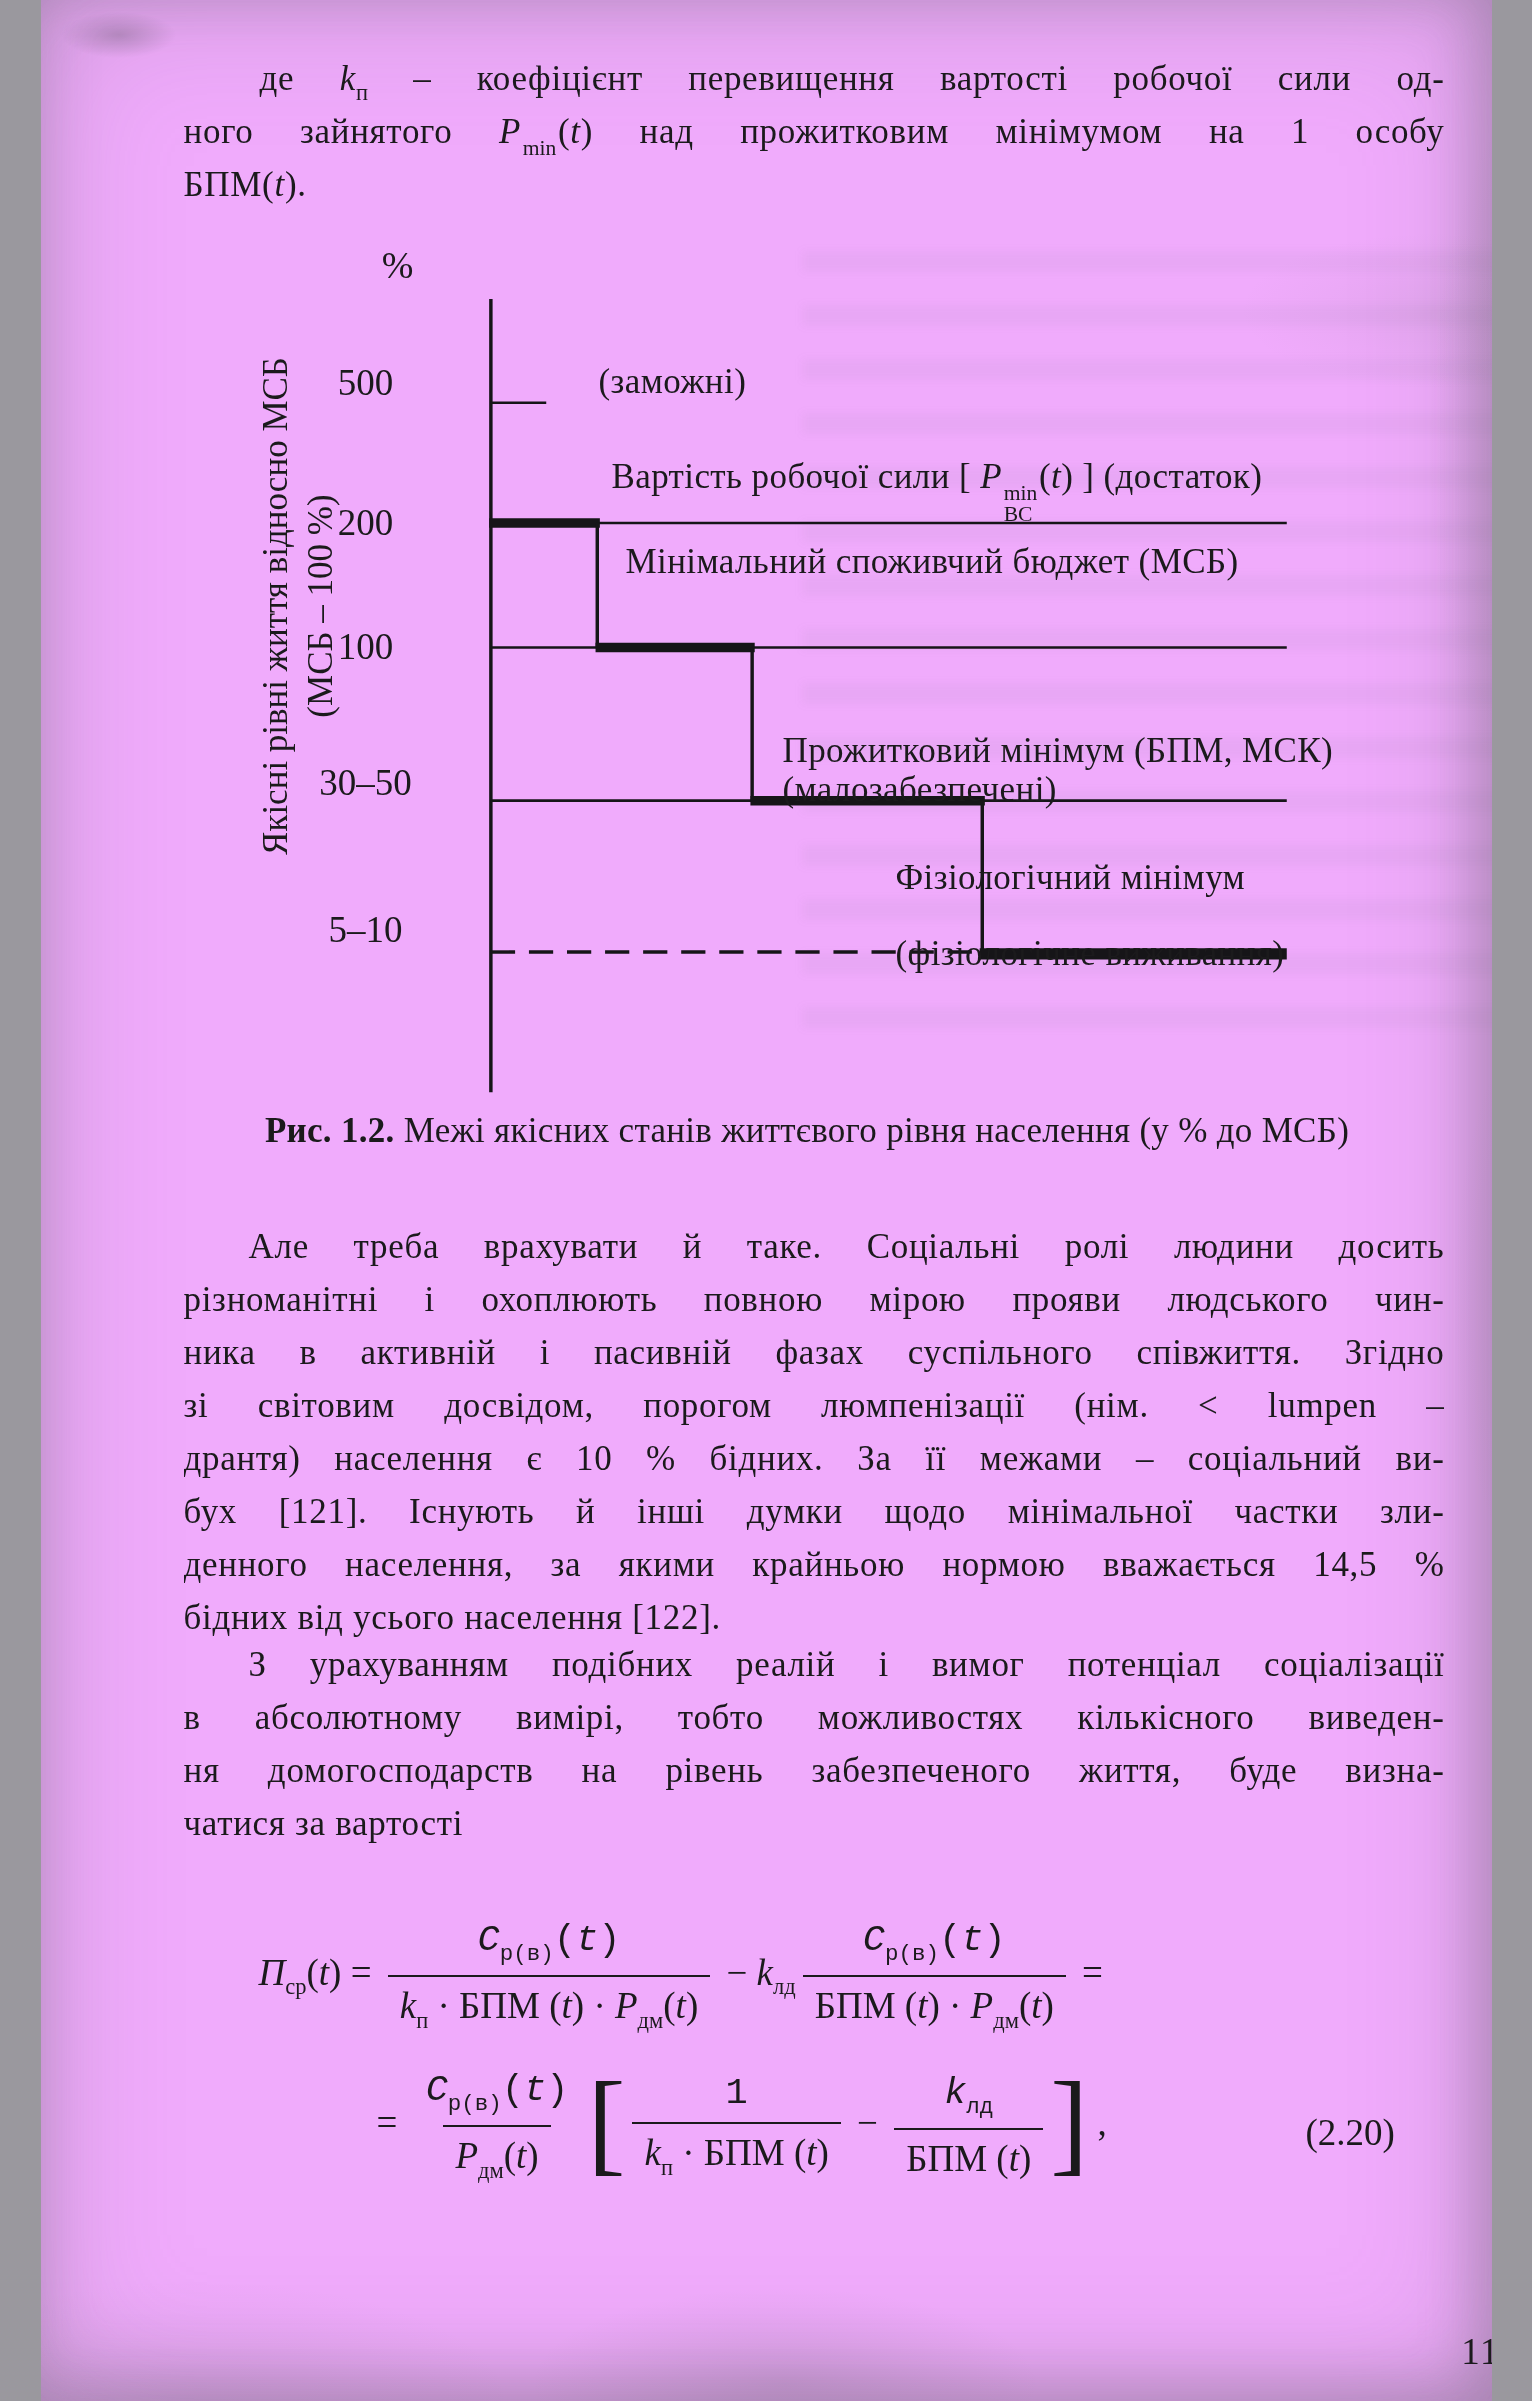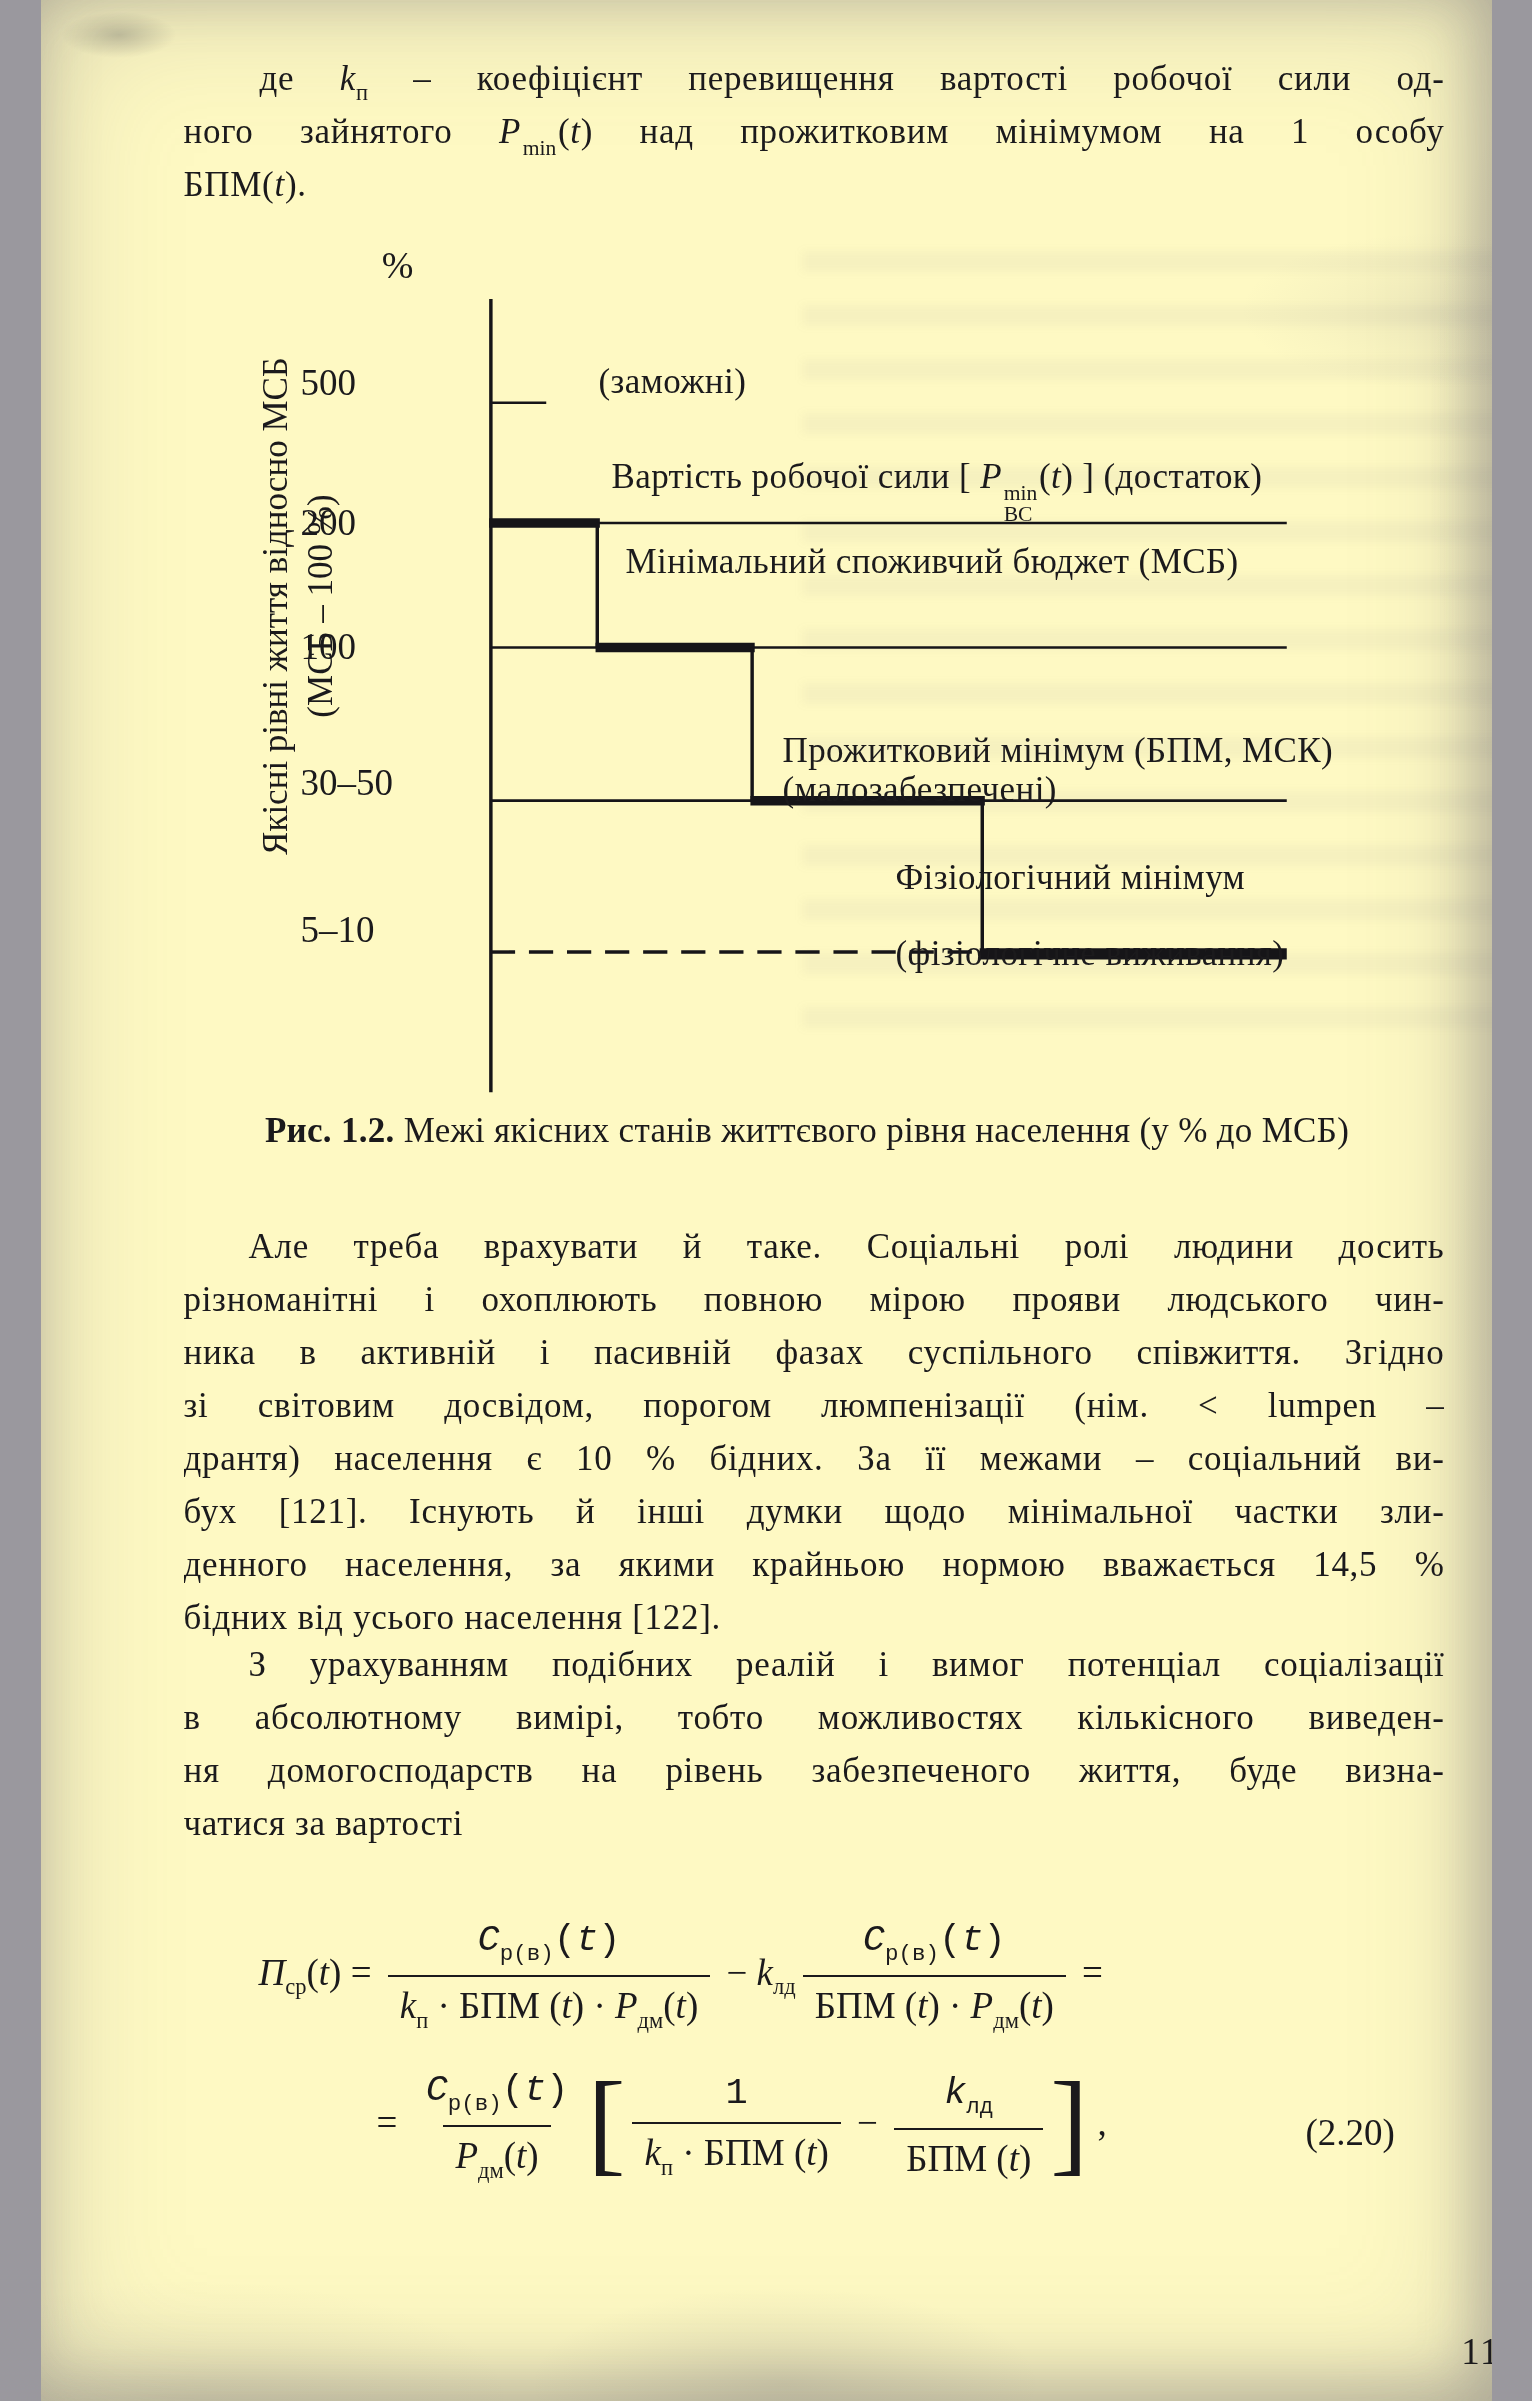--- a/index.html
+++ b/index.html
@@ -1,20 +1,20 @@
 <!DOCTYPE html>
 <html style="font-size:14px"><head>
 <meta charset="utf-8">
 <style>
   html,body{margin:0;padding:0;background:#9a989e;}
   #page{
     position:relative;
     width:1451px;height:2401px;
     margin:0 auto;
-    background:#fef9c3;
+    background:#f0abfc;
     font-family:"Liberation Serif","DejaVu Serif",serif;
     color:#1b1a1c;
     overflow:hidden;
     box-shadow:inset 0 0 138px rgba(105,102,112,.28), inset -22.5px 0 52px rgba(105,102,112,.22), inset 0 -26px 61px rgba(105,102,112,.22);
   }
   .smudges{
     position:absolute;inset:0;pointer-events:none;
     background:
       radial-gradient(ellipse 82px 33px at 78px 35px, rgba(70,70,78,.28), transparent 70%),
       radial-gradient(ellipse 208px 562px at 1533px 450px, rgba(118,116,126,.18), transparent 70%),
@@ -33,21 +33,21 @@
   .line{height:53px;line-height:53px;overflow:hidden;text-align:justify;letter-spacing:0.7px;}
   .line:not(.no-j)::after{content:"";display:inline-block;width:100%;height:0;}
   .line.no-j{text-align:left;}
   .it{font-style:italic;}
   .sb{font-size:22.5px;vertical-align:-9.5px;letter-spacing:0;}
   .ss{display:inline-flex;flex-direction:column;align-items:flex-start;font-size:21.6px;line-height:21px;vertical-align:-12px;margin:0 1.7px;letter-spacing:0;}
   
   #chart{position:absolute;left:0;top:234px;width:1533px;height:917px;}
   #chart svg{position:absolute;left:0;top:0;}
   .pct{position:absolute;left:318px;top:8.7px;width:78px;font-size:38px;text-align:center;}
-  .tick{position:absolute;left:260px;width:130px;text-align:left;font-size:37px;line-height:38px;}
+  .tick{position:absolute;left:260px;width:130px;text-align:center;font-size:37px;line-height:38px;}
   .anno{position:absolute;font-size:35px;line-height:40px;white-space:nowrap;letter-spacing:0.4px;}
   .ylab{
     position:absolute;left:257px;top:372px;transform:translate(-50%,-50%) rotate(-90deg);
     font-size:35px;line-height:45px;text-align:center;white-space:nowrap;
   }
   
   #caption{position:absolute;left:0;top:1111px;width:1533px;text-align:center;font-size:35px;letter-spacing:0.3px;}
   #caption b{letter-spacing:0.3px;}
   
   .frow{position:absolute;font-size:37px;white-space:nowrap;line-height:1.15;}

